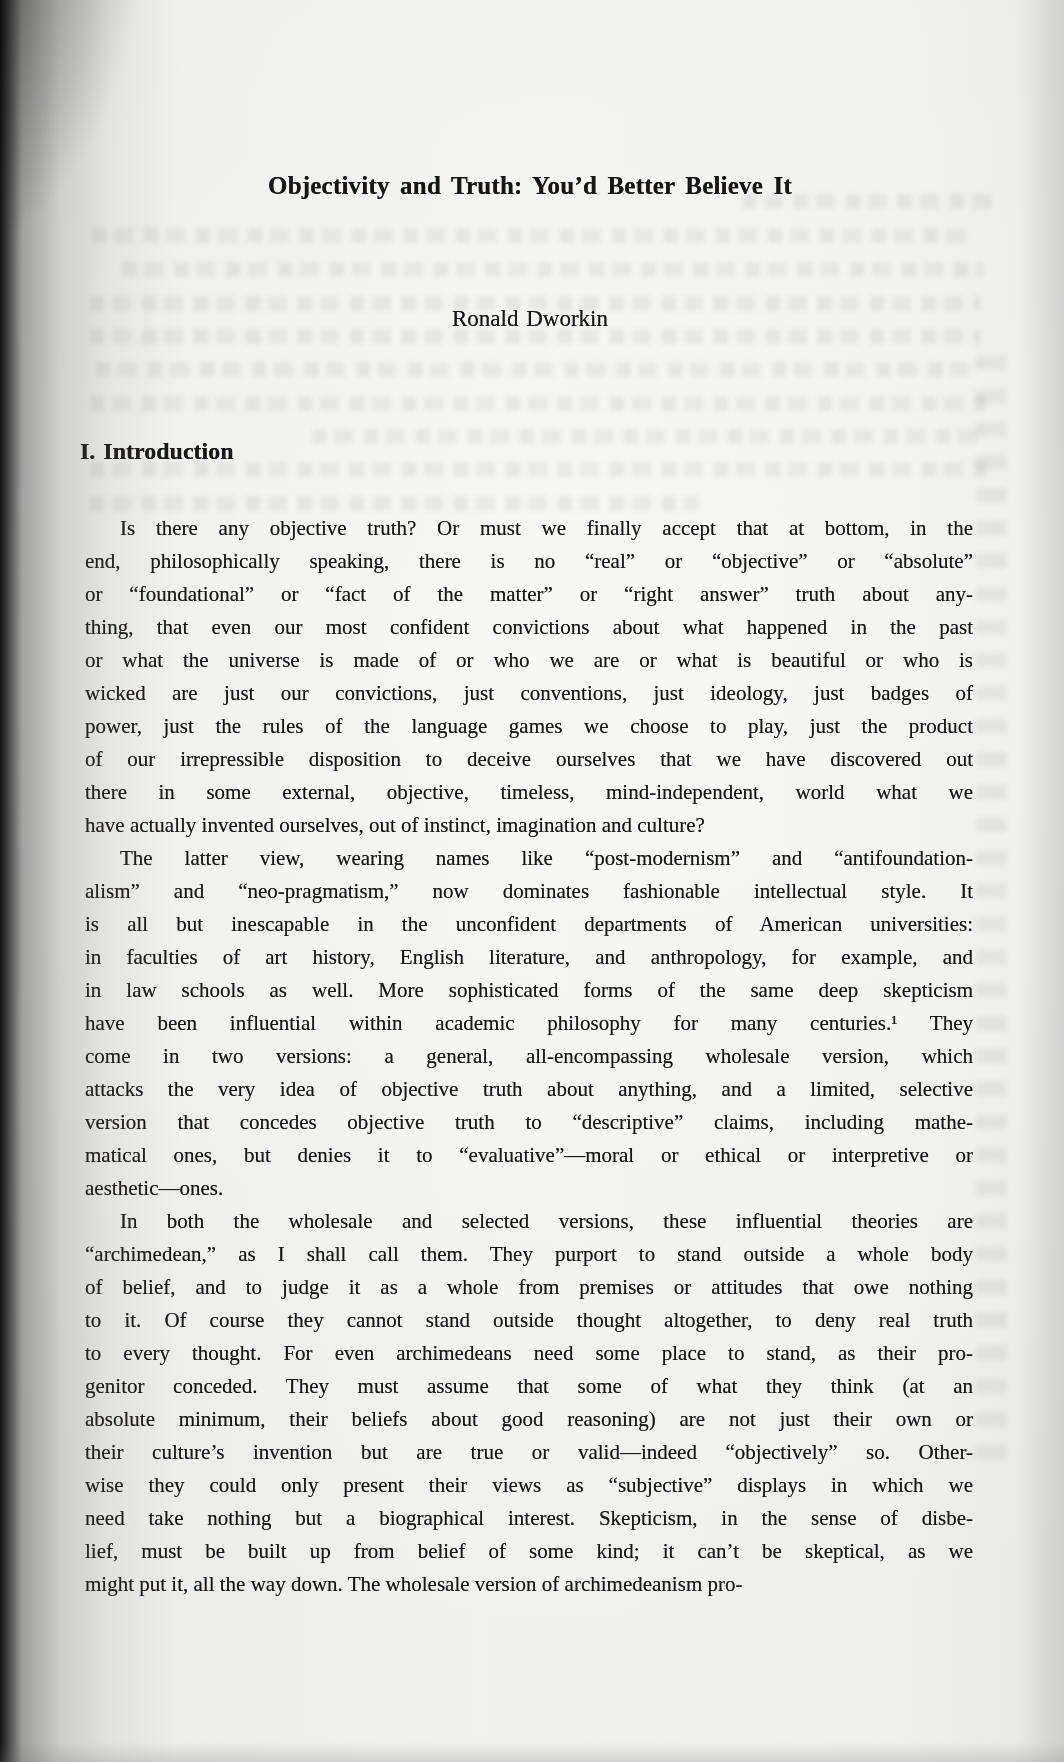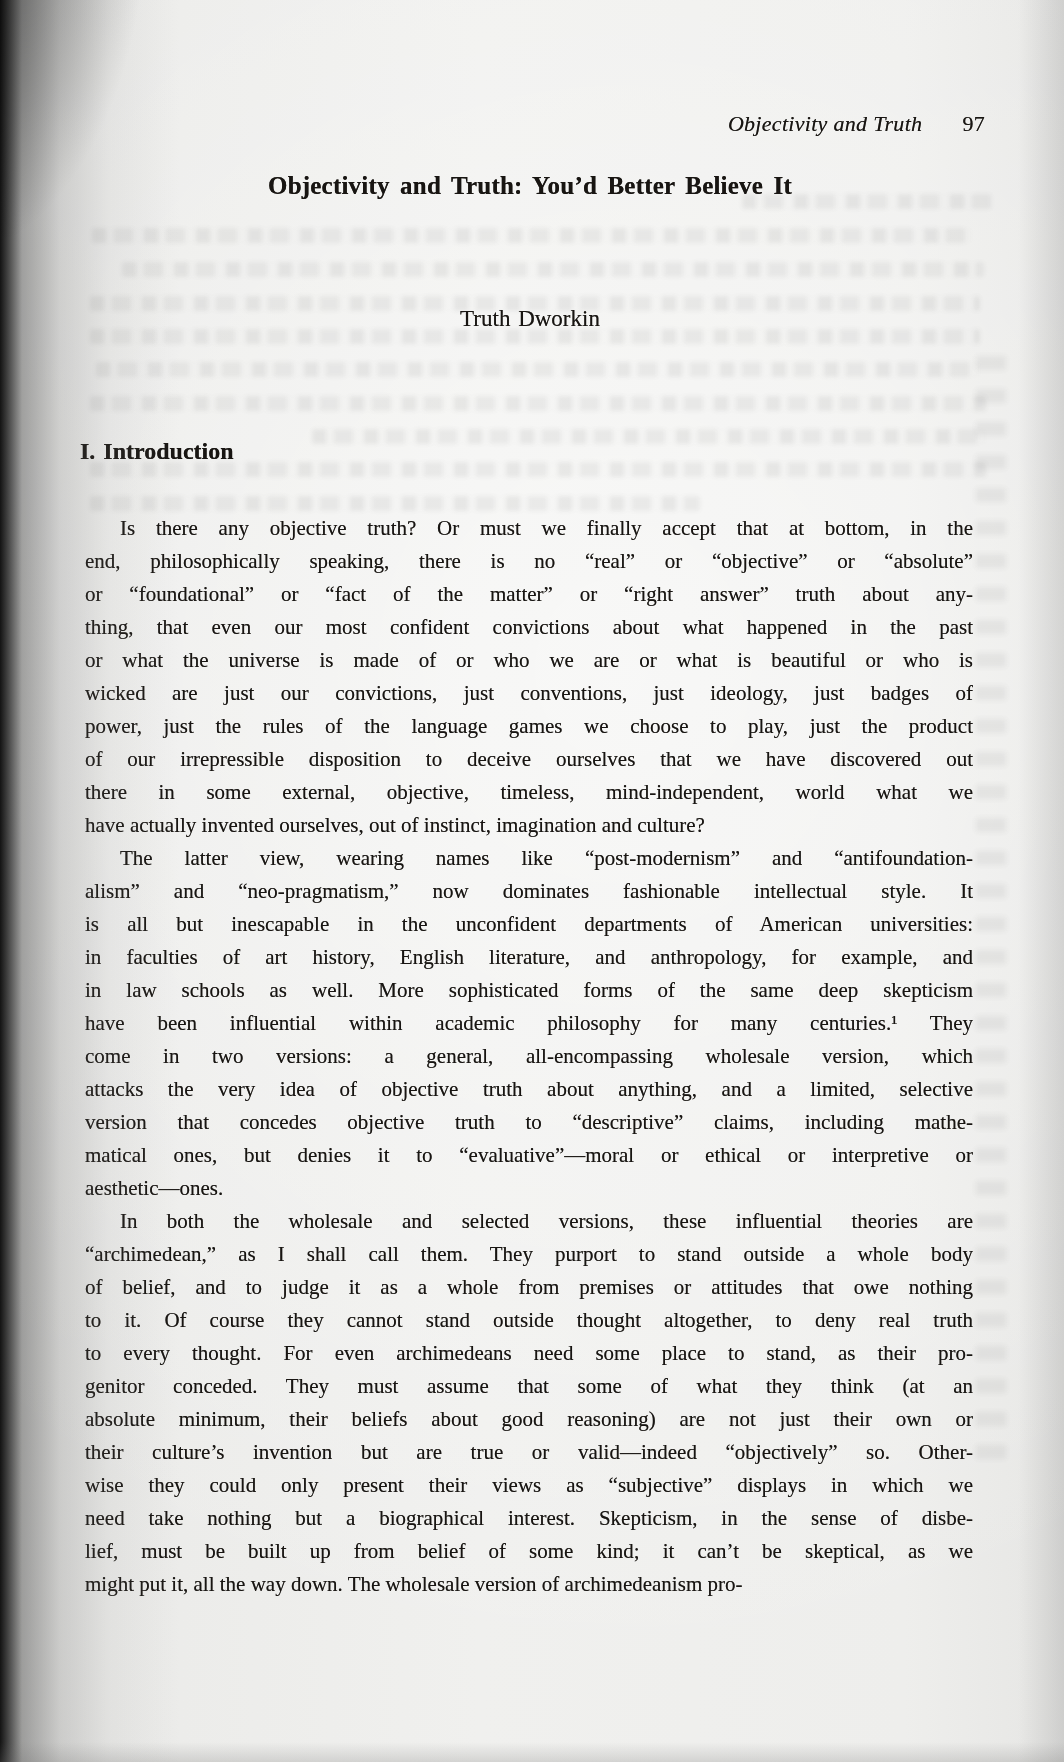--- a/index.html
+++ b/index.html
@@ -103,26 +103,23 @@
   <div class="ghost" style="top:262px;left:122px;width:862px;"></div>
   <div class="ghost" style="top:296px;left:90px;width:890px;"></div>
   <div class="ghost" style="top:329px;left:90px;width:890px;"></div>
   <div class="ghost" style="top:362px;left:96px;width:884px;"></div>
   <div class="ghost" style="top:396px;left:90px;width:896px;"></div>
   <div class="ghost" style="top:429px;left:312px;width:674px;"></div>
   <div class="ghost" style="top:462px;left:90px;width:896px;"></div>
   <div class="ghost" style="top:496px;left:90px;width:610px;"></div>
   <div class="ghost-margin-strip"></div>
 
-  <div class="running-head">
-    <span class="rh-title">Objectivity and Truth</span><span class="rh-pageno">97</span>
-  </div>
 
   <div class="article-title">Objectivity and Truth: You’d Better Believe It</div>
-  <div class="article-author">Truth Dworkin</div>
+  <div class="article-author">Ronald Dworkin</div>
   <div class="section-heading">I. Introduction</div>
 
   <div class="body-text">
       <div class="line indent">Is there any objective truth? Or must we finally accept that at bottom, in the</div>
       <div class="line">end, philosophically speaking, there is no “real” or “objective” or “absolute”</div>
       <div class="line">or “foundational” or “fact of the matter” or “right answer” truth about any-</div>
       <div class="line">thing, that even our most confident convictions about what happened in the past</div>
       <div class="line">or what the universe is made of or who we are or what is beautiful or who is</div>
       <div class="line">wicked are just our convictions, just conventions, just ideology, just badges of</div>
       <div class="line">power, just the rules of the language games we choose to play, just the product</div>

